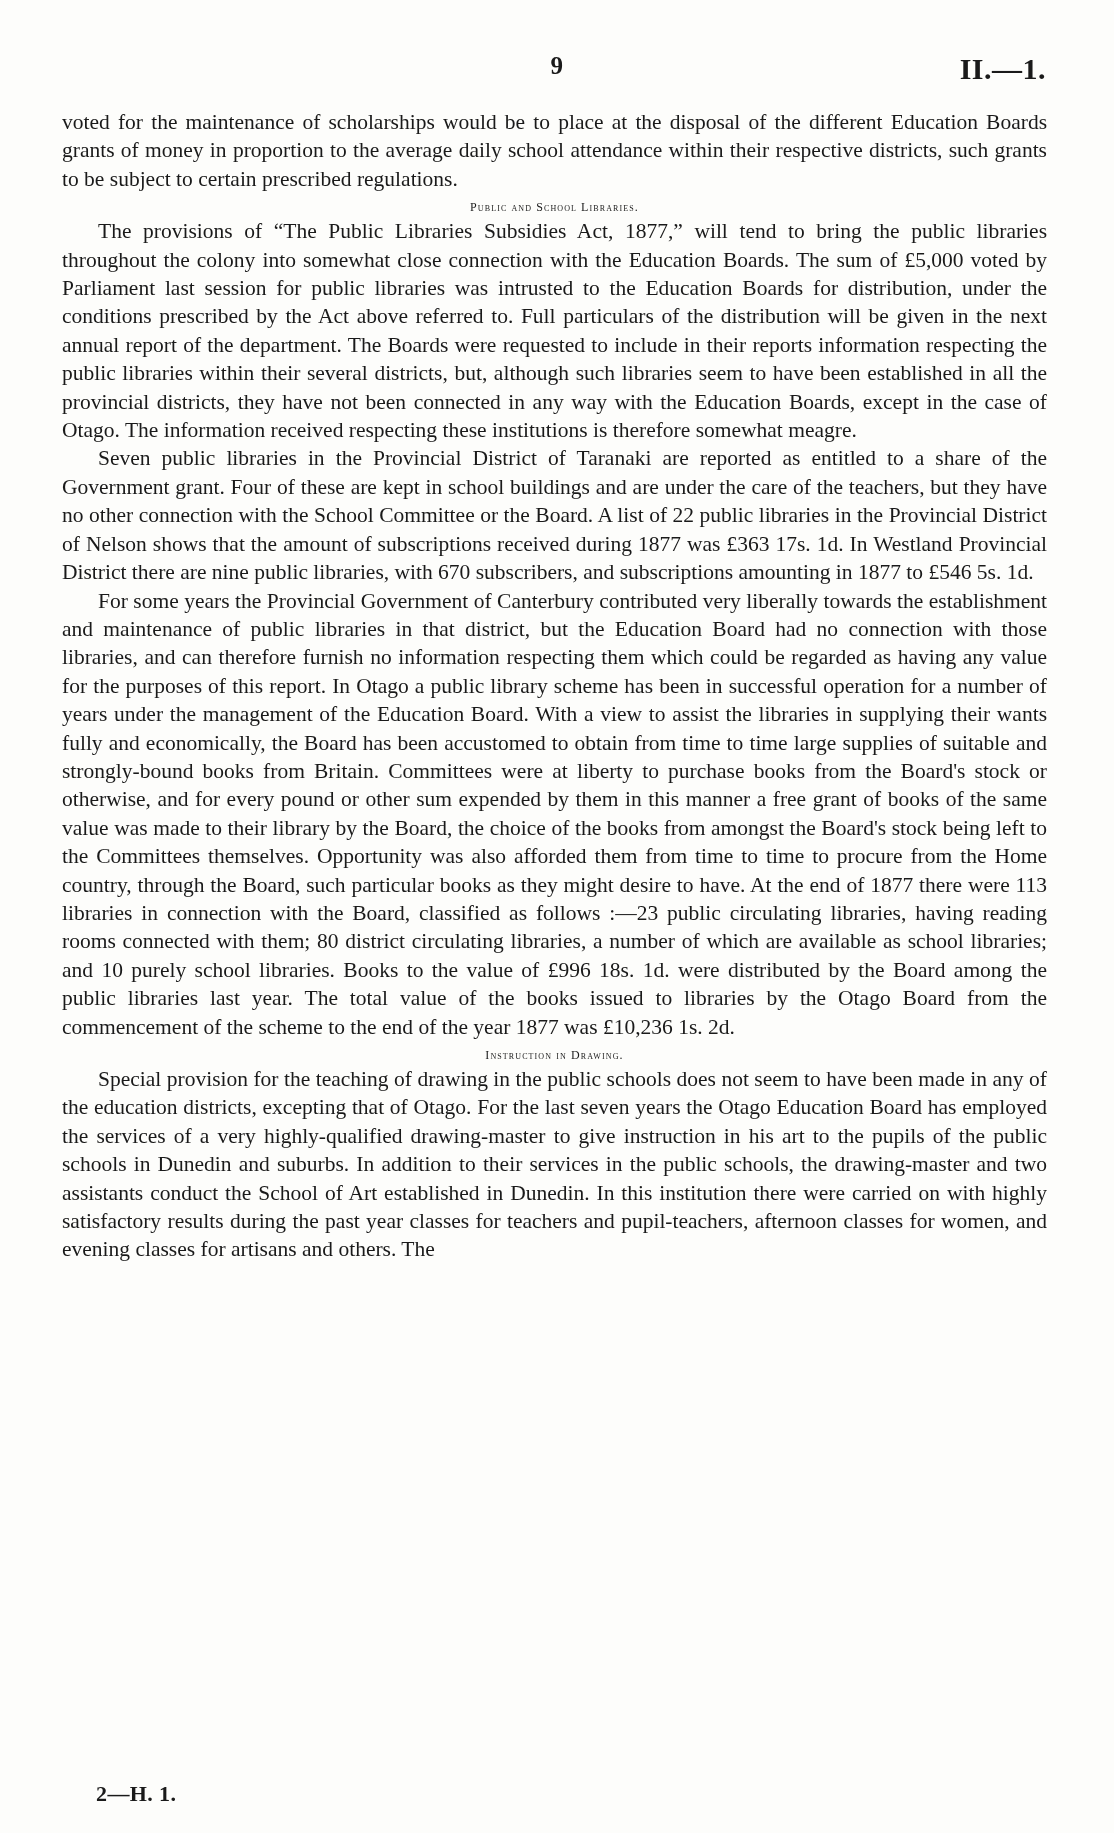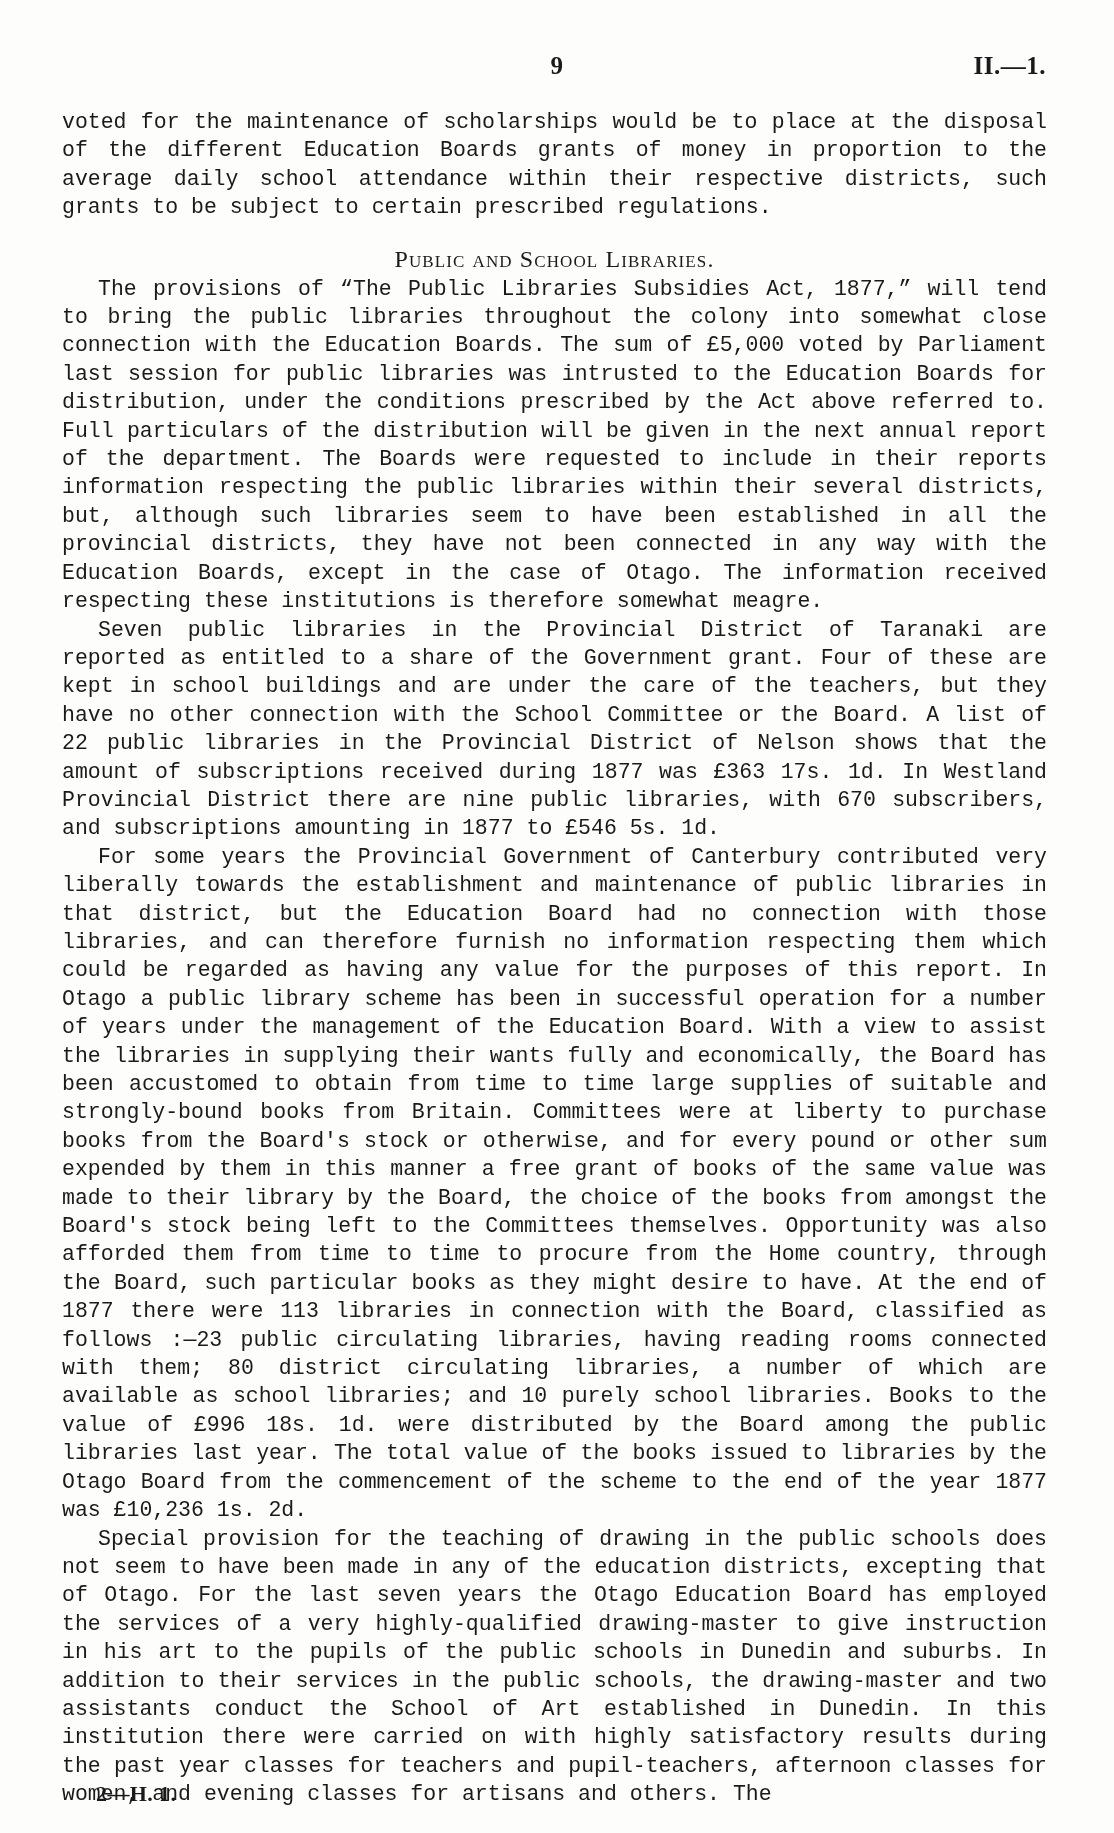--- a/index.html
+++ b/index.html
@@ -36,46 +36,45 @@
     width: 1114px;
     text-align: center;
     font-size: 25px;
     font-weight: bold;
     letter-spacing: 0.5px;
   }
   .folio-code {
     position: absolute;
     right: 68px;
     top: 0;
-    font-size: 25px;
+    font-size: 30px;
     font-weight: bold;
     letter-spacing: 0.5px;
   }
   .content {
     position: absolute;
     left: 62px;
     top: 108px;
     width: 985px;
   }
   p.para {
     margin: 0;
     font-size: 21.5px;
     line-height: 28.4px;
     text-align: justify;
     text-justify: inter-word;
     text-indent: 36px;
     hyphens: none;
-    font-family: Liberation Mono, monospace;
   }
   p.para.noindent {
     text-indent: 0;
   }
   h2.section-heading {
-    margin: 24px 0 2px 0;
-    font-size: 24px;
+    margin: 7px 0 2px 0;
+    font-size: 12px;
     font-weight: normal;
     text-align: center;
     font-variant: small-caps;
     letter-spacing: 1.1px;
   }
   .signature {
     position: absolute;
     left: 96px;
     bottom: 26px;
     font-size: 22px;
@@ -96,20 +95,21 @@
   <div class="content">
 
     <p class="para noindent">voted for the maintenance of scholarships would be to place at the disposal of the different Education Boards grants of money in proportion to the average daily school attendance within their respective districts, such grants to be subject to certain prescribed regulations.</p>
 
     <h2 class="section-heading">Public and School Libraries.</h2>
 
     <p class="para">The provisions of “The Public Libraries Subsidies Act, 1877,” will tend to bring the public libraries throughout the colony into somewhat close connection with the Education Boards. The sum of £5,000 voted by Parliament last session for public libraries was intrusted to the Education Boards for distribution, under the conditions prescribed by the Act above referred to. Full particulars of the distribution will be given in the next annual report of the department. The Boards were requested to include in their reports information respecting the public libraries within their several districts, but, although such libraries seem to have been established in all the provincial districts, they have not been connected in any way with the Education Boards, except in the case of Otago. The information received respecting these institutions is therefore somewhat meagre.</p>
     <p class="para">Seven public libraries in the Provincial District of Taranaki are reported as entitled to a share of the Government grant. Four of these are kept in school buildings and are under the care of the teachers, but they have no other connection with the School Committee or the Board. A list of 22 public libraries in the Provincial District of Nelson shows that the amount of subscriptions received during 1877 was £363 17s. 1d. In Westland Provincial District there are nine public libraries, with 670 subscribers, and subscriptions amounting in 1877 to £546 5s. 1d.</p>
     <p class="para">For some years the Provincial Government of Canterbury contributed very liberally towards the establishment and maintenance of public libraries in that district, but the Education Board had no connection with those libraries, and can therefore furnish no information respecting them which could be regarded as having any value for the purposes of this report. In Otago a public library scheme has been in successful operation for a number of years under the management of the Education Board. With a view to assist the libraries in supplying their wants fully and economically, the Board has been accustomed to obtain from time to time large supplies of suitable and strongly-bound books from Britain. Committees were at liberty to purchase books from the Board's stock or otherwise, and for every pound or other sum expended by them in this manner a free grant of books of the same value was made to their library by the Board, the choice of the books from amongst the Board's stock being left to the Committees themselves. Opportunity was also afforded them from time to time to procure from the Home country, through the Board, such particular books as they might desire to have. At the end of 1877 there were 113 libraries in connection with the Board, classified as follows :—23 public circulating libraries, having reading rooms connected with them; 80 district circulating libraries, a number of which are available as school libraries; and 10 purely school libraries. Books to the value of £996 18s. 1d. were distributed by the Board among the public libraries last year. The total value of the books issued to libraries by the Otago Board from the commencement of the scheme to the end of the year 1877 was £10,236 1s. 2d.</p>
 
+    <h2 class="section-heading">Instruction in Drawing.</h2>
 
     <p class="para">Special provision for the teaching of drawing in the public schools does not seem to have been made in any of the education districts, excepting that of Otago. For the last seven years the Otago Education Board has employed the services of a very highly-qualified drawing-master to give instruction in his art to the pupils of the public schools in Dunedin and suburbs. In addition to their services in the public schools, the drawing-master and two assistants conduct the School of Art established in Dunedin. In this institution there were carried on with highly satisfactory results during the past year classes for teachers and pupil-teachers, afternoon classes for women, and evening classes for artisans and others. The</p>
 
   </div>
 
   <div class="signature">2—H. 1.</div>
 
 </div>
 
 </body></html>

